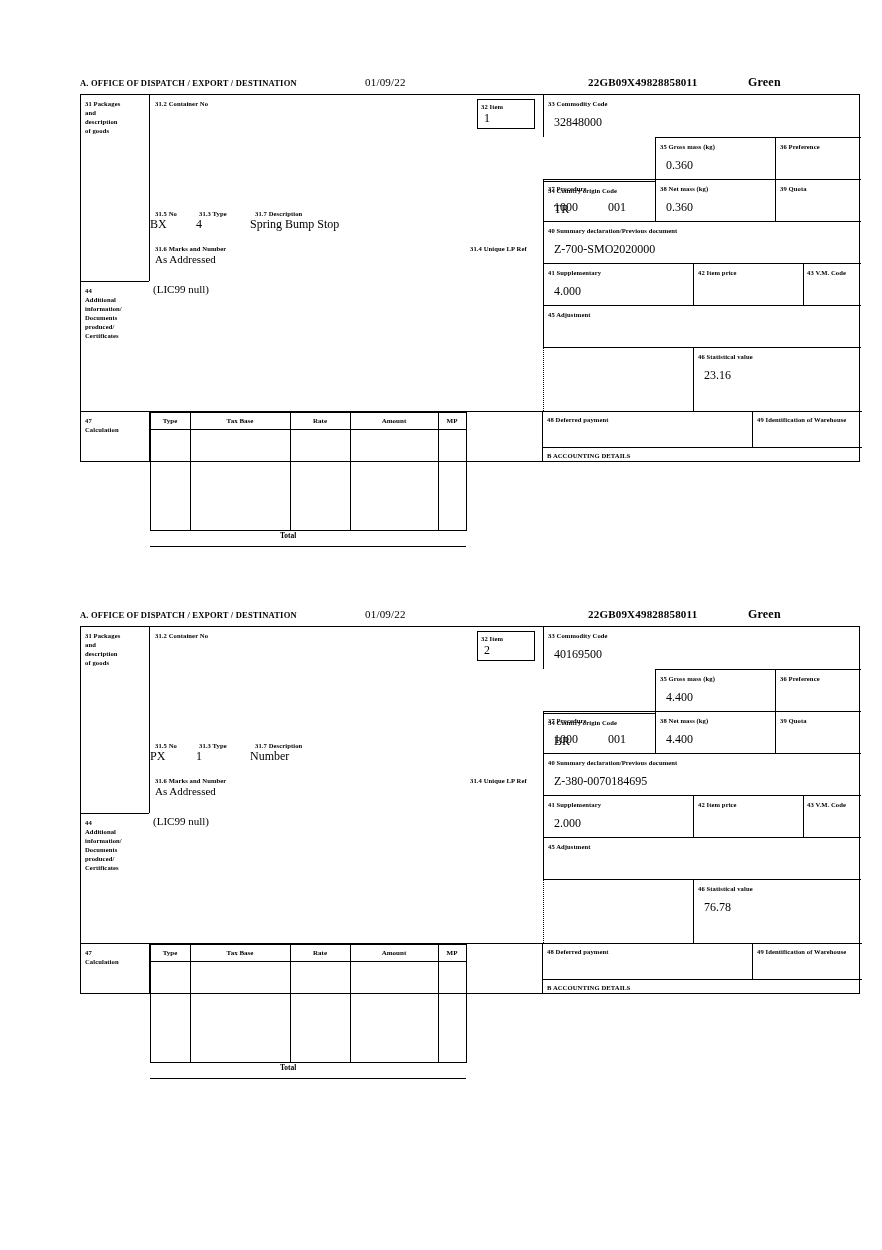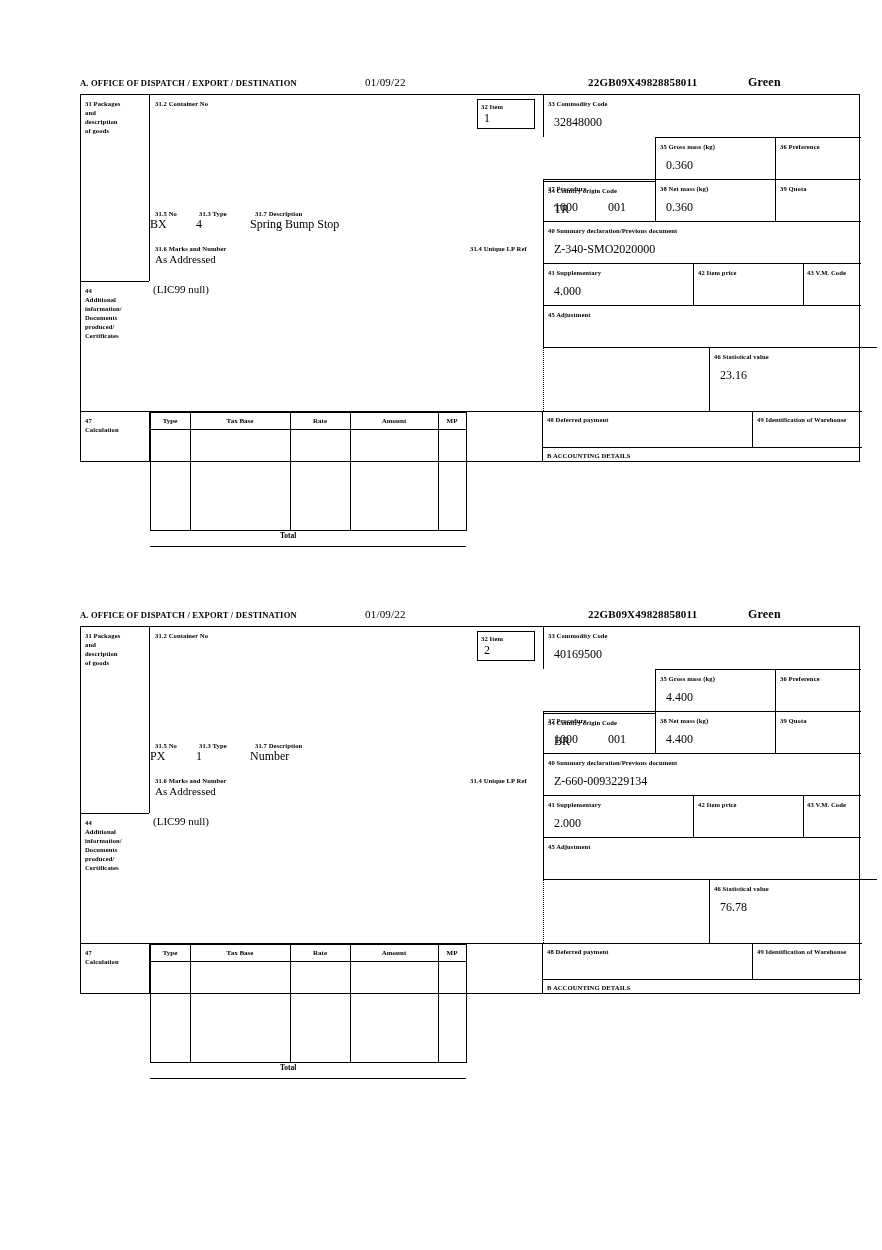--- a/index.html
+++ b/index.html
@@ -129,21 +129,21 @@
   .c35 { left: 574px; top: 42px; width: 120px; height: 42px; border-left: 1px solid #000; border-top: 1px solid #000; padding: 4px 0 0 4px; }
   .c36 { left: 694px; top: 42px; width: 86px; height: 42px; border-left: 1px solid #000; border-top: 1px solid #000; padding: 4px 0 0 4px; }
   .c37 { left: 462px; top: 84px; width: 112px; height: 42px; border-left: 1px solid #000; border-top: 1px solid #000; padding: 4px 0 0 4px; }
   .c38 { left: 574px; top: 84px; width: 120px; height: 42px; border-left: 1px solid #000; border-top: 1px solid #000; padding: 4px 0 0 4px; }
   .c39 { left: 694px; top: 84px; width: 86px; height: 42px; border-left: 1px solid #000; border-top: 1px solid #000; padding: 4px 0 0 4px; }
   .c40 { left: 462px; top: 126px; width: 318px; height: 42px; border-left: 1px solid #000; border-top: 1px solid #000; padding: 4px 0 0 4px; }
   .c41 { left: 462px; top: 168px; width: 150px; height: 42px; border-left: 1px solid #000; border-top: 1px solid #000; padding: 4px 0 0 4px; }
   .c42 { left: 612px; top: 168px; width: 110px; height: 42px; border-left: 1px solid #000; border-top: 1px solid #000; padding: 4px 0 0 4px; }
   .c43 { left: 722px; top: 168px; width: 58px; height: 42px; border-left: 1px solid #000; border-top: 1px solid #000; padding: 4px 0 0 3px; }
   .c45 { left: 462px; top: 210px; width: 318px; height: 42px; border-left: 1px solid #000; border-top: 1px solid #000; padding: 4px 0 0 4px; }
-  .c46 { left: 612px; top: 252px; width: 168px; height: 64px; border-left: 1px solid #000; border-top: 1px solid #000; padding: 4px 0 0 4px; margin-left: 16px; }
+  .c46 { left: 612px; top: 252px; width: 168px; height: 64px; border-left: 1px solid #000; border-top: 1px solid #000; padding: 4px 0 0 4px; }
   .dotted-v {
     position: absolute; left: 462px; top: 252px; height: 64px;
     border-left: 1px dotted #000; width: 0;
   }
   .sep-h-46 {
     position: absolute; left: 462px; top: 252px; width: 318px;
     border-top: 1px solid #000; height: 0;
   }
 
   .c33 .val, .c34 .val, .c35 .val, .c37 .val, .c38 .val,
@@ -262,21 +262,21 @@
       <div class="cell c38">
         <div class="lbl">38 Net mass (kg)</div>
         <div class="val">0.360</div>
       </div>
       <div class="cell c39">
         <div class="lbl">39 Quota</div>
         <div class="val"></div>
       </div>
       <div class="cell c40">
         <div class="lbl">40 Summary declaration/Previous document</div>
-        <div class="val">Z-340-SMO2020000</div>
+        <div class="val">Z-700-SMO2020000</div>
       </div>
       <div class="cell c41">
         <div class="lbl">41 Supplementary</div>
         <div class="val">4.000</div>
       </div>
       <div class="cell c42">
         <div class="lbl">42 Item price</div>
         <div class="val"></div>
       </div>
       <div class="cell c43">
@@ -405,21 +405,21 @@
       <div class="cell c38">
         <div class="lbl">38 Net mass (kg)</div>
         <div class="val">4.400</div>
       </div>
       <div class="cell c39">
         <div class="lbl">39 Quota</div>
         <div class="val"></div>
       </div>
       <div class="cell c40">
         <div class="lbl">40 Summary declaration/Previous document</div>
-        <div class="val">Z-660-0093229134</div>
+        <div class="val">Z-380-0070184695</div>
       </div>
       <div class="cell c41">
         <div class="lbl">41 Supplementary</div>
         <div class="val">2.000</div>
       </div>
       <div class="cell c42">
         <div class="lbl">42 Item price</div>
         <div class="val"></div>
       </div>
       <div class="cell c43">

